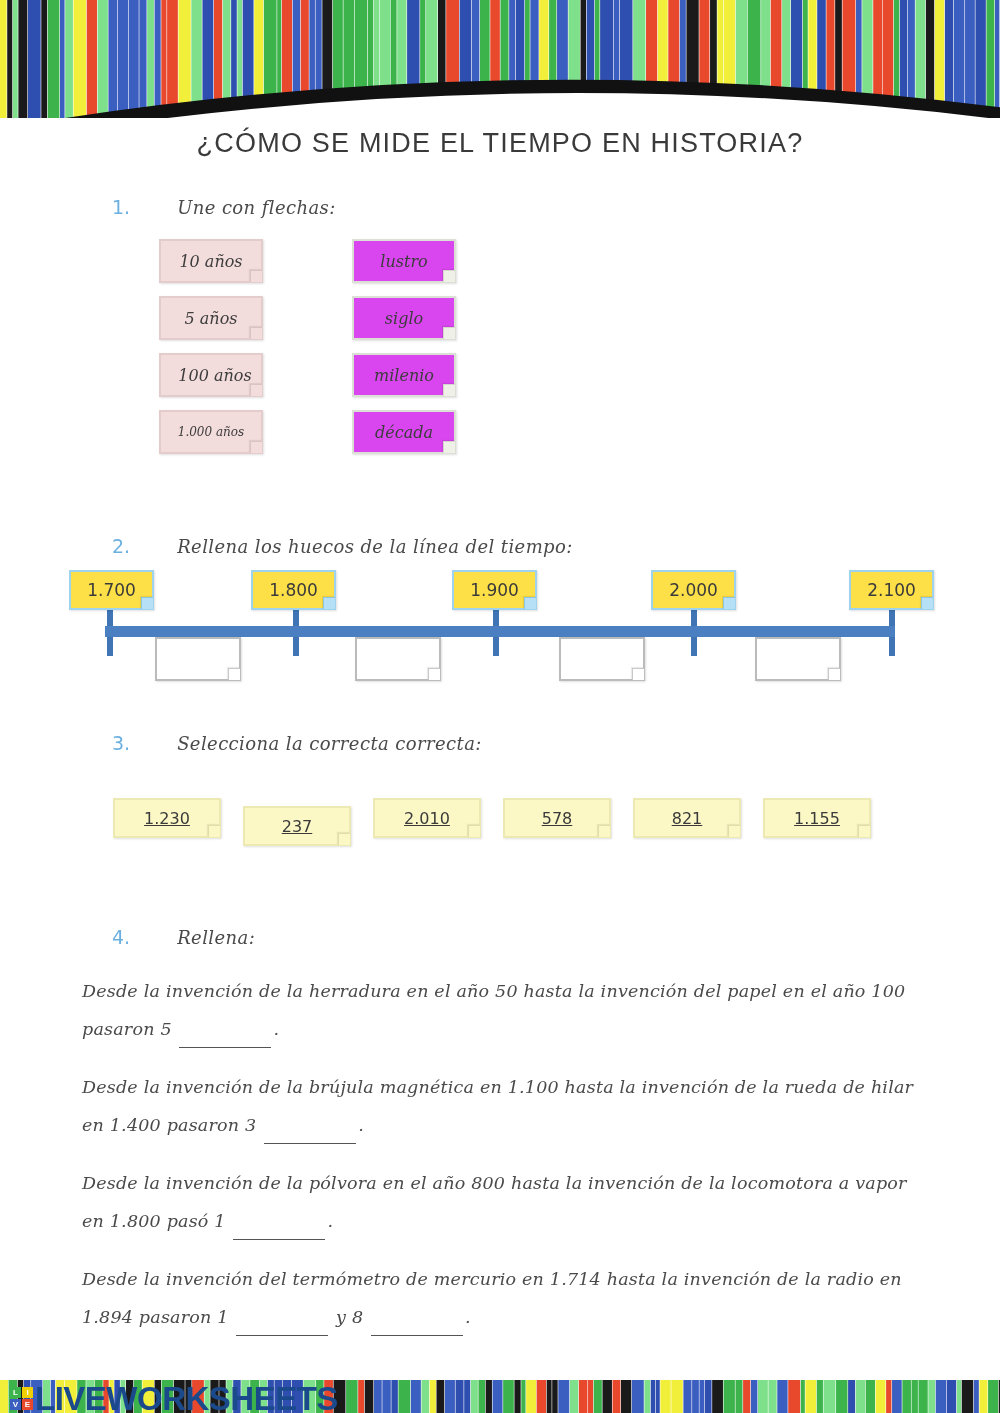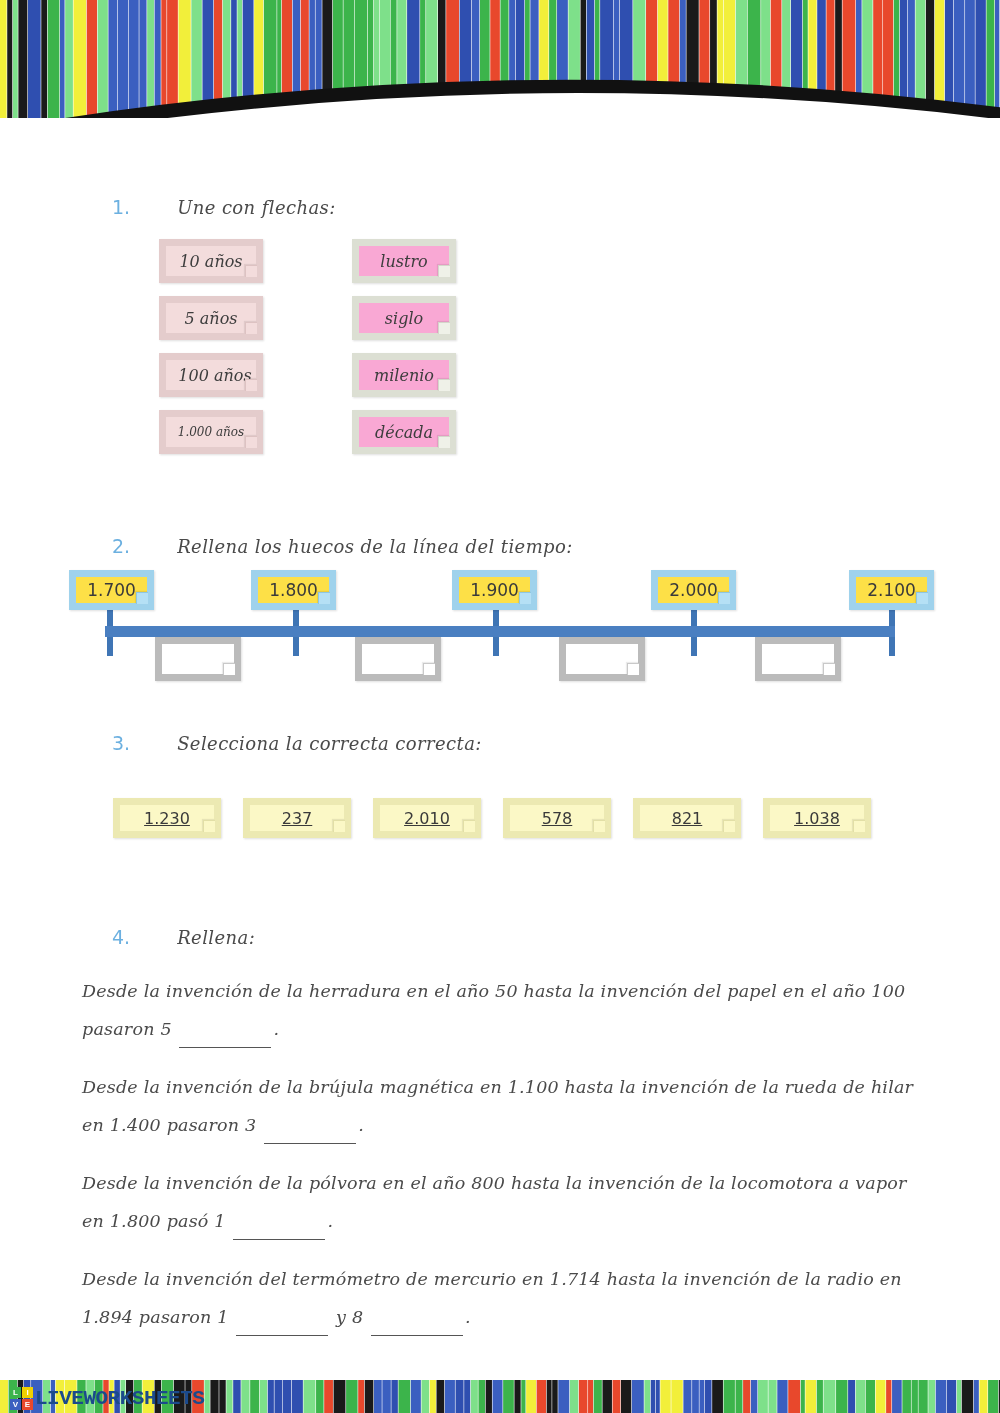--- a/index.html
+++ b/index.html
@@ -60,35 +60,35 @@
   }
   .qrow { position: absolute; display: flex; align-items: baseline; gap: 13px; }
 
   
   .card {
     position: absolute;
     display: flex; align-items: center; justify-content: center;
     font-family: "DejaVu Serif", serif;
     font-style: italic;
     color: #3d3d3d;
-    border: 7px solid #8b5cf6;
+    border: 2px solid #8b5cf6;
     box-shadow: 1px 1px 2px rgba(0,0,0,0.13);
   }
   .card::after {
     content: "";
     position: absolute;
     right: -1px; bottom: -1px;
     width: 11px; height: 11px;
     background: #ffffff;
     border-left: 1px solid #c9c9c9;
     border-top: 1px solid #c9c9c9;
     box-shadow: -1px -1px 1px rgba(0,0,0,0.08);
   }
   .card.pink  { background: #f3dcdc; border-color: #e4cccc; }
-  .card.green { background: #f9a8d4; border-color: #dcdfd3; }
+  .card.green { background: #d946ef; border-color: #dcdfd3; }
   .card.blue  { background: #fde047; border-color: #9fd2ec; }
   .card.yellow{ background: #fbf8c6; border-color: #ece9b2; text-decoration: underline; }
   .card.empty { background: #ffffff; border-color: #bbbbbb; }
   .card.pink::after   { background:#f3dcdc; border-color:#ddc2c2; }
   .card.green::after  { background:#eff1e8; border-color:#d4d7ca; }
   .card.blue::after   { background:#b5e0f5; border-color:#8ec6e2; }
   .card.yellow::after { background:#fbf8c6; border-color:#e2dfa6; }
 
   
   #ex1-left .card, #ex1-right .card {
@@ -176,23 +176,23 @@
     grid-template-rows: 11px 11px;
     gap: 1px;
     margin-bottom: 2px;
   }
   .logo-tile {
     display: flex; align-items: center; justify-content: center;
     font-size: 8px; font-weight: bold; color: #ffffff;
     font-family: "Liberation Sans", sans-serif;
   }
   #logo-word {
-    font-family: Liberation Mono, monospace;
+    font-family: Liberation Sans, sans-serif;
     font-weight: bold;
-    font-size: 21px;
+    font-size: 33px;
     letter-spacing: -0.5px;
     color: #1b4a8c;
     line-height: 27px;
   }
 </style>
 </head>
 <body>
 
 <div id="page">
 
@@ -308,20 +308,21 @@
           <rect x="995.00" y="0" width="4.35" height="118" fill="#3b5fc0"></rect>
           <rect x="999.95" y="0" width="9.61" height="118" fill="#7ee08a"></rect>
         </g>
       <path d="M -20 140 Q 500 40 1020 118 L 1020 160 L -20 160 Z" fill="#ffffff"></path>
     </svg>
     <svg id="header-arc" viewBox="0 0 1000 118" preserveAspectRatio="none">
       <path d="M -20 132 Q 500 40 1020 110 L 1020 122 Q 500 54 -20 146 Z" fill="#111111"></path>
     </svg>
   </div>
 
+  <div id="title">¿CÓMO SE MIDE EL TIEMPO EN HISTORIA?</div>
 
   <div class="qrow" style="left:112px; top:196px;">
     <span class="qnum">1.</span>
     <span class="qtext">Une con flechas:</span>
   </div>
 
   <div id="ex1-left">
     <div class="card pink" style="left:159px; top:239px;">10 años</div>
     <div class="card pink" style="left:159px; top:296px;">5 años</div>
     <div class="card pink" style="left:159px; top:353px;padding-left:8px;">100 años</div>
@@ -361,25 +362,25 @@
     <div class="card empty tl-gap" style="left:755px;"></div>
   </div>
 
   <div class="qrow" style="left:112px; top:732px;">
     <span class="qnum">3.</span>
     <span class="qtext">Selecciona la correcta correcta:</span>
   </div>
 
   <div>
     <div class="card yellow opt" style="left:113px;">1.230</div>
-    <div class="card yellow opt" style="left:243px;">237</div>
+    <div class="card yellow opt" style="left:243px;margin-top:8px;">237</div>
     <div class="card yellow opt" style="left:373px;">2.010</div>
     <div class="card yellow opt" style="left:503px;">578</div>
     <div class="card yellow opt" style="left:633px;">821</div>
-    <div class="card yellow opt" style="left:763px;">1.038</div>
+    <div class="card yellow opt" style="left:763px;">1.155</div>
   </div>
 
   <div class="qrow" style="left:112px; top:926px;">
     <span class="qnum">4.</span>
     <span class="qtext">Rellena:</span>
   </div>
 
   <div id="ex4-body">
     <div class="para">
       <span>Desde la invención de la herradura en el año 50 hasta la invención del papel en el año 100 pasaron 5 </span><span class="blank"></span><span>.</span>

